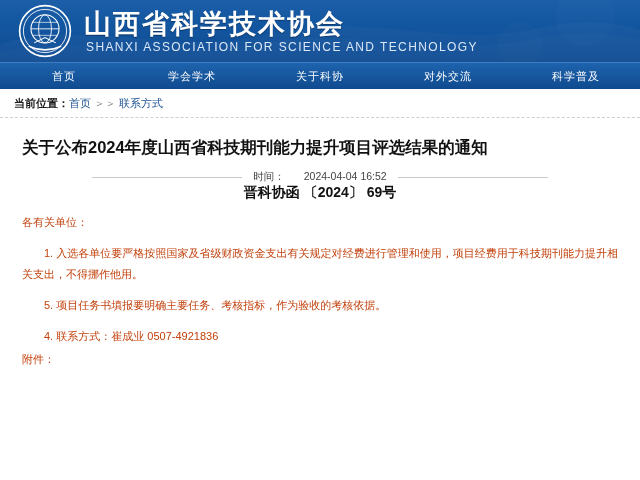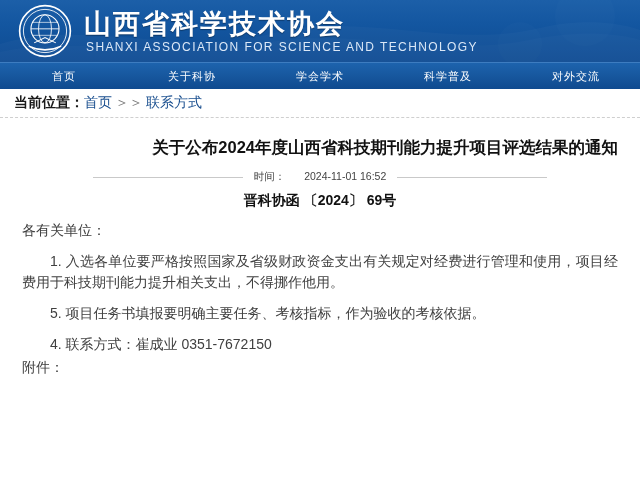--- a/index.html
+++ b/index.html
@@ -84,36 +84,36 @@
     white-space: nowrap;
     cursor: pointer;
   }
 
   
   .breadcrumb {
     height: 28px;
     display: flex;
     align-items: center;
     padding-left: 14px;
-    font-size: 14px;
+    font-size: 11px;
     color: #333;
     border-bottom: 1px dashed #cfcfcf;
     background: #fff;
   }
   .breadcrumb b { font-weight: bold; color: #1a1a1a; }
   .crumb-link { color: #1a4f8f; cursor: pointer; }
   .crumb-sep { color: #777; margin: 0 3px; }
 
   
   .article {
     padding: 0 22px;
   }
   .doc-title {
     margin-top: 16px;
-    text-align: right;
+    text-align: left;
     font-size: 16.5px;
     font-weight: bold;
     line-height: 26px;
     color: #111;
     font-family: "Liberation Sans", sans-serif;
   }
   .meta-row {
     margin-top: 10px;
     text-align: center;
     font-size: 10.5px;
@@ -124,32 +124,31 @@
   .meta-row .rule-right {
     display: inline-block;
     height: 1px;
     background: #c9c9c9;
     vertical-align: middle;
     width: 150px;
   }
   .meta-text { margin: 0 8px; }
 
   .doc-number {
-    margin-top: 8px;
     text-align: center;
     font-size: 14px;
     font-weight: bold;
     color: #111;
   }
 
   .body-text {
     margin-top: 10px;
-    font-size: 14px;
+    font-size: 11px;
     line-height: 21px;
-    color: #404040;
+    color: #c2410c;
     text-align: justify;
   }
   .p-indent { text-indent: 2em; }
   .p-plain { text-indent: 0; }
 
   .attach-label { margin-top: 2px; }
 </style>
 </head>
 <body>
 
@@ -174,48 +173,48 @@
       <path d="M20 78 Q50 92 80 78" fill="none" stroke="#ffffff" stroke-width="3"></path>
       <path d="M30 72 L50 62 L70 72" fill="none" stroke="#ffffff" stroke-width="2"></path>
     </svg>
 
     <div class="org-title">山西省科学技术协会</div>
     <div class="org-subtitle">SHANXI ASSOCIATION FOR SCIENCE AND TECHNOLOGY</div>
   </div>
 
   <div class="navbar">
     <div class="nav-item">首页</div>
+    <div class="nav-item">学会学术</div>
     <div class="nav-item">关于科协</div>
-    <div class="nav-item">学会学术</div>
+    <div class="nav-item">对外交流</div>
     <div class="nav-item">科学普及</div>
-    <div class="nav-item">对外交流</div>
   </div>
 
   <div class="breadcrumb">
     <b>当前位置：</b>
     <span class="crumb-link">首页</span>
     <span class="crumb-sep">＞＞</span>
     <span class="crumb-link">联系方式</span>
   </div>
 
   <div class="article">
 
     <div class="doc-title">关于公布2024年度山西省科技期刊能力提升项目评选结果的通知</div>
 
     <div class="meta-row">
       <span class="rule-left"></span>
       <span class="meta-text">时间：</span>
-      <span class="meta-text">2024-11-01 16:52</span>
+      <span class="meta-text">2024-04-04 16:52</span>
       <span class="rule-right"></span>
     </div>
 
     <div class="doc-number">晋科协函 〔2024〕 69号</div>
 
     <div class="body-text p-plain">各有关单位：</div>
 
     <div class="body-text p-indent">1. 入选各单位要严格按照国家及省级财政资金支出有关规定对经费进行管理和使用，项目经费用于科技期刊能力提升相关支出，不得挪作他用。</div>
     <div class="body-text p-indent">5. 项目任务书填报要明确主要任务、考核指标，作为验收的考核依据。</div>
-    <div class="body-text p-indent">4. 联系方式：崔成业  0351-7672150</div>
+    <div class="body-text p-indent">4. 联系方式：崔成业  0507-4921836</div>
 
     <div class="body-text p-plain attach-label">附件：</div>
 
   </div>
 </div>
 
 </body></html>

